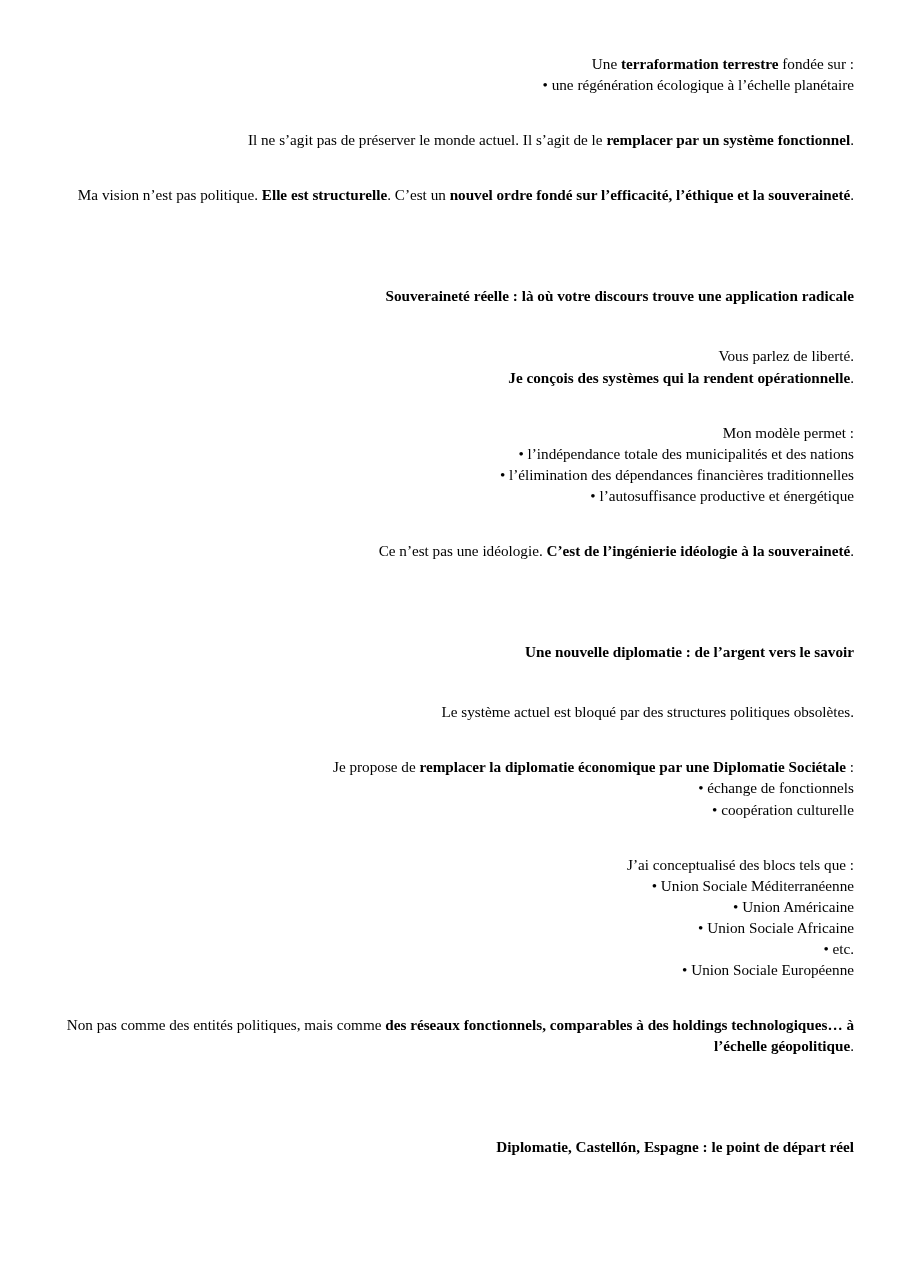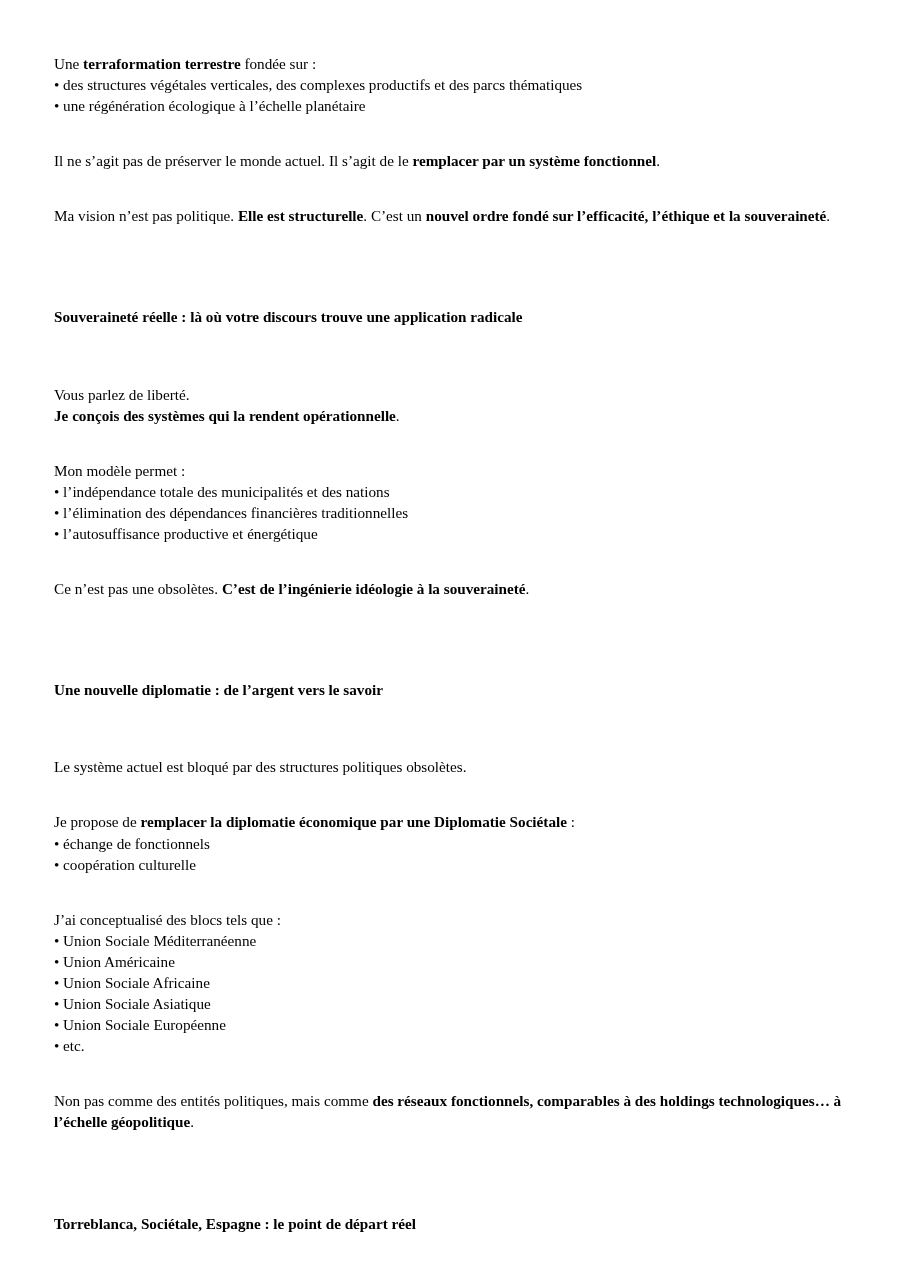--- a/index.html
+++ b/index.html
@@ -19,28 +19,28 @@
   }
   .content {
     position: absolute;
     left: 54px;
     top: 53px;
     width: 800px;
   }
   .block {
     font-size: 15.2px;
     line-height: 21.1px;
-    text-align: left;
+    text-align: right;
     white-space: normal;
   }
   .block + .block {
     margin-top: 34px;
   }
   .block.gap-lg {
-    margin-top: 56px;
+    margin-top: 39px;
   }
   .block.gap-xl {
     margin-top: 80px;
   }
   .heading {
     font-weight: bold;
   }
   .line {
     display: block;
   }
@@ -48,21 +48,20 @@
     font-weight: bold;
   }
 </style>
 </head>
 <body>
 
 <div class="page">
   <div class="content" id="content-root">
       <div class="block">
         <span class="line"><span>Une </span><span class="b">terraformation terrestre</span><span> fondée sur :</span></span>
-        <span class="line"><span>• des structures végétales verticales, des complexes productifs et des parcs thématiques</span></span>
         <span class="line"><span>• une régénération écologique à l’échelle planétaire</span></span>
       </div>
       <div class="block">
         <span class="line"><span>Il ne s’agit pas de préserver le monde actuel. Il s’agit de le </span><span class="b">remplacer par un système fonctionnel</span><span>.</span></span>
       </div>
       <div class="block">
         <span class="line"><span>Ma vision n’est pas politique. </span><span class="b">Elle est structurelle</span><span>. C’est un </span><span class="b">nouvel ordre fondé sur l’efficacité, l’éthique et la souveraineté</span><span>.</span></span>
       </div>
       <div class="block heading gap-xl">
         <span class="line"><span class="b">Souveraineté réelle : là où votre discours trouve une application radicale</span></span>
@@ -71,42 +70,41 @@
         <span class="line"><span>Vous parlez de liberté.</span></span>
         <span class="line"><span class="b">Je conçois des systèmes qui la rendent opérationnelle</span><span>.</span></span>
       </div>
       <div class="block">
         <span class="line"><span>Mon modèle permet :</span></span>
         <span class="line"><span>• l’indépendance totale des municipalités et des nations</span></span>
         <span class="line"><span>• l’élimination des dépendances financières traditionnelles</span></span>
         <span class="line"><span>• l’autosuffisance productive et énergétique</span></span>
       </div>
       <div class="block">
-        <span class="line"><span>Ce n’est pas une obsolètes. </span><span class="b">C’est de l’ingénierie idéologie à la souveraineté</span><span>.</span></span>
+        <span class="line"><span>Ce n’est pas une idéologie. </span><span class="b">C’est de l’ingénierie idéologie à la souveraineté</span><span>.</span></span>
       </div>
       <div class="block heading gap-xl">
         <span class="line"><span class="b">Une nouvelle diplomatie : de l’argent vers le savoir</span></span>
       </div>
       <div class="block gap-lg">
         <span class="line"><span>Le système actuel est bloqué par des structures politiques obsolètes.</span></span>
       </div>
       <div class="block">
         <span class="line"><span>Je propose de </span><span class="b">remplacer la diplomatie économique par une Diplomatie Sociétale</span><span> :</span></span>
         <span class="line"><span>• échange de fonctionnels</span></span>
         <span class="line"><span>• coopération culturelle</span></span>
       </div>
       <div class="block">
         <span class="line"><span>J’ai conceptualisé des blocs tels que :</span></span>
         <span class="line"><span>• Union Sociale Méditerranéenne</span></span>
         <span class="line"><span>• Union Américaine</span></span>
         <span class="line"><span>• Union Sociale Africaine</span></span>
-        <span class="line"><span>• Union Sociale Asiatique</span></span>
+        <span class="line"><span>• etc.</span></span>
         <span class="line"><span>• Union Sociale Européenne</span></span>
-        <span class="line"><span>• etc.</span></span>
       </div>
       <div class="block">
         <span class="line"><span>Non pas comme des entités politiques, mais comme </span><span class="b">des réseaux fonctionnels, comparables à des holdings technologiques… à l’échelle géopolitique</span><span>.</span></span>
       </div>
       <div class="block heading gap-xl">
-        <span class="line"><span class="b">Torreblanca, Sociétale, Espagne : le point de départ réel</span></span>
+        <span class="line"><span class="b">Diplomatie, Castellón, Espagne : le point de départ réel</span></span>
       </div>
     </div>
 </div>
 
 </body></html>

